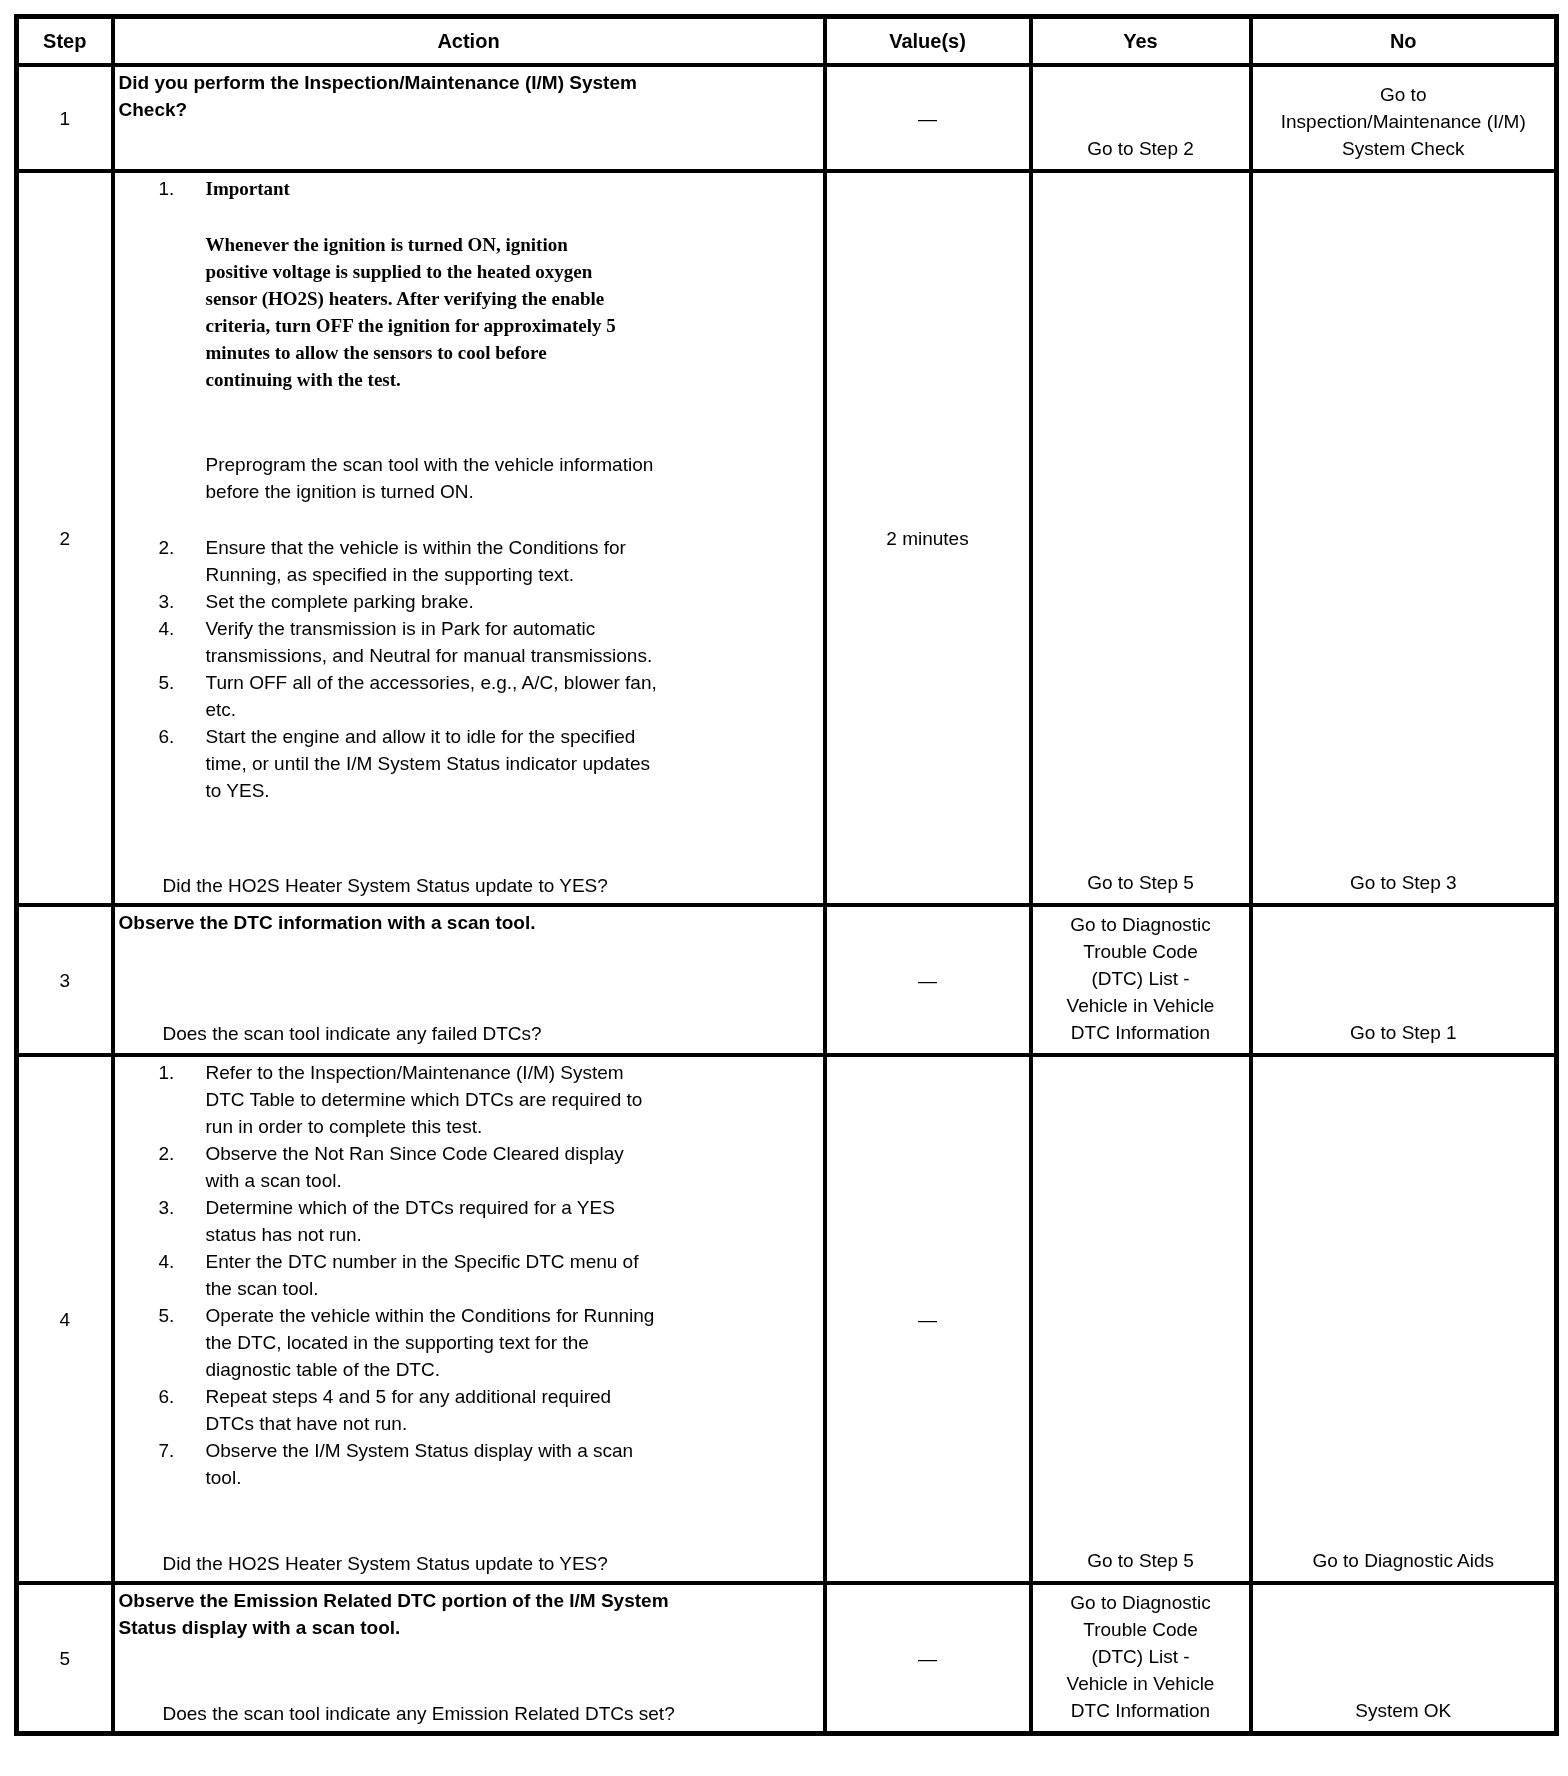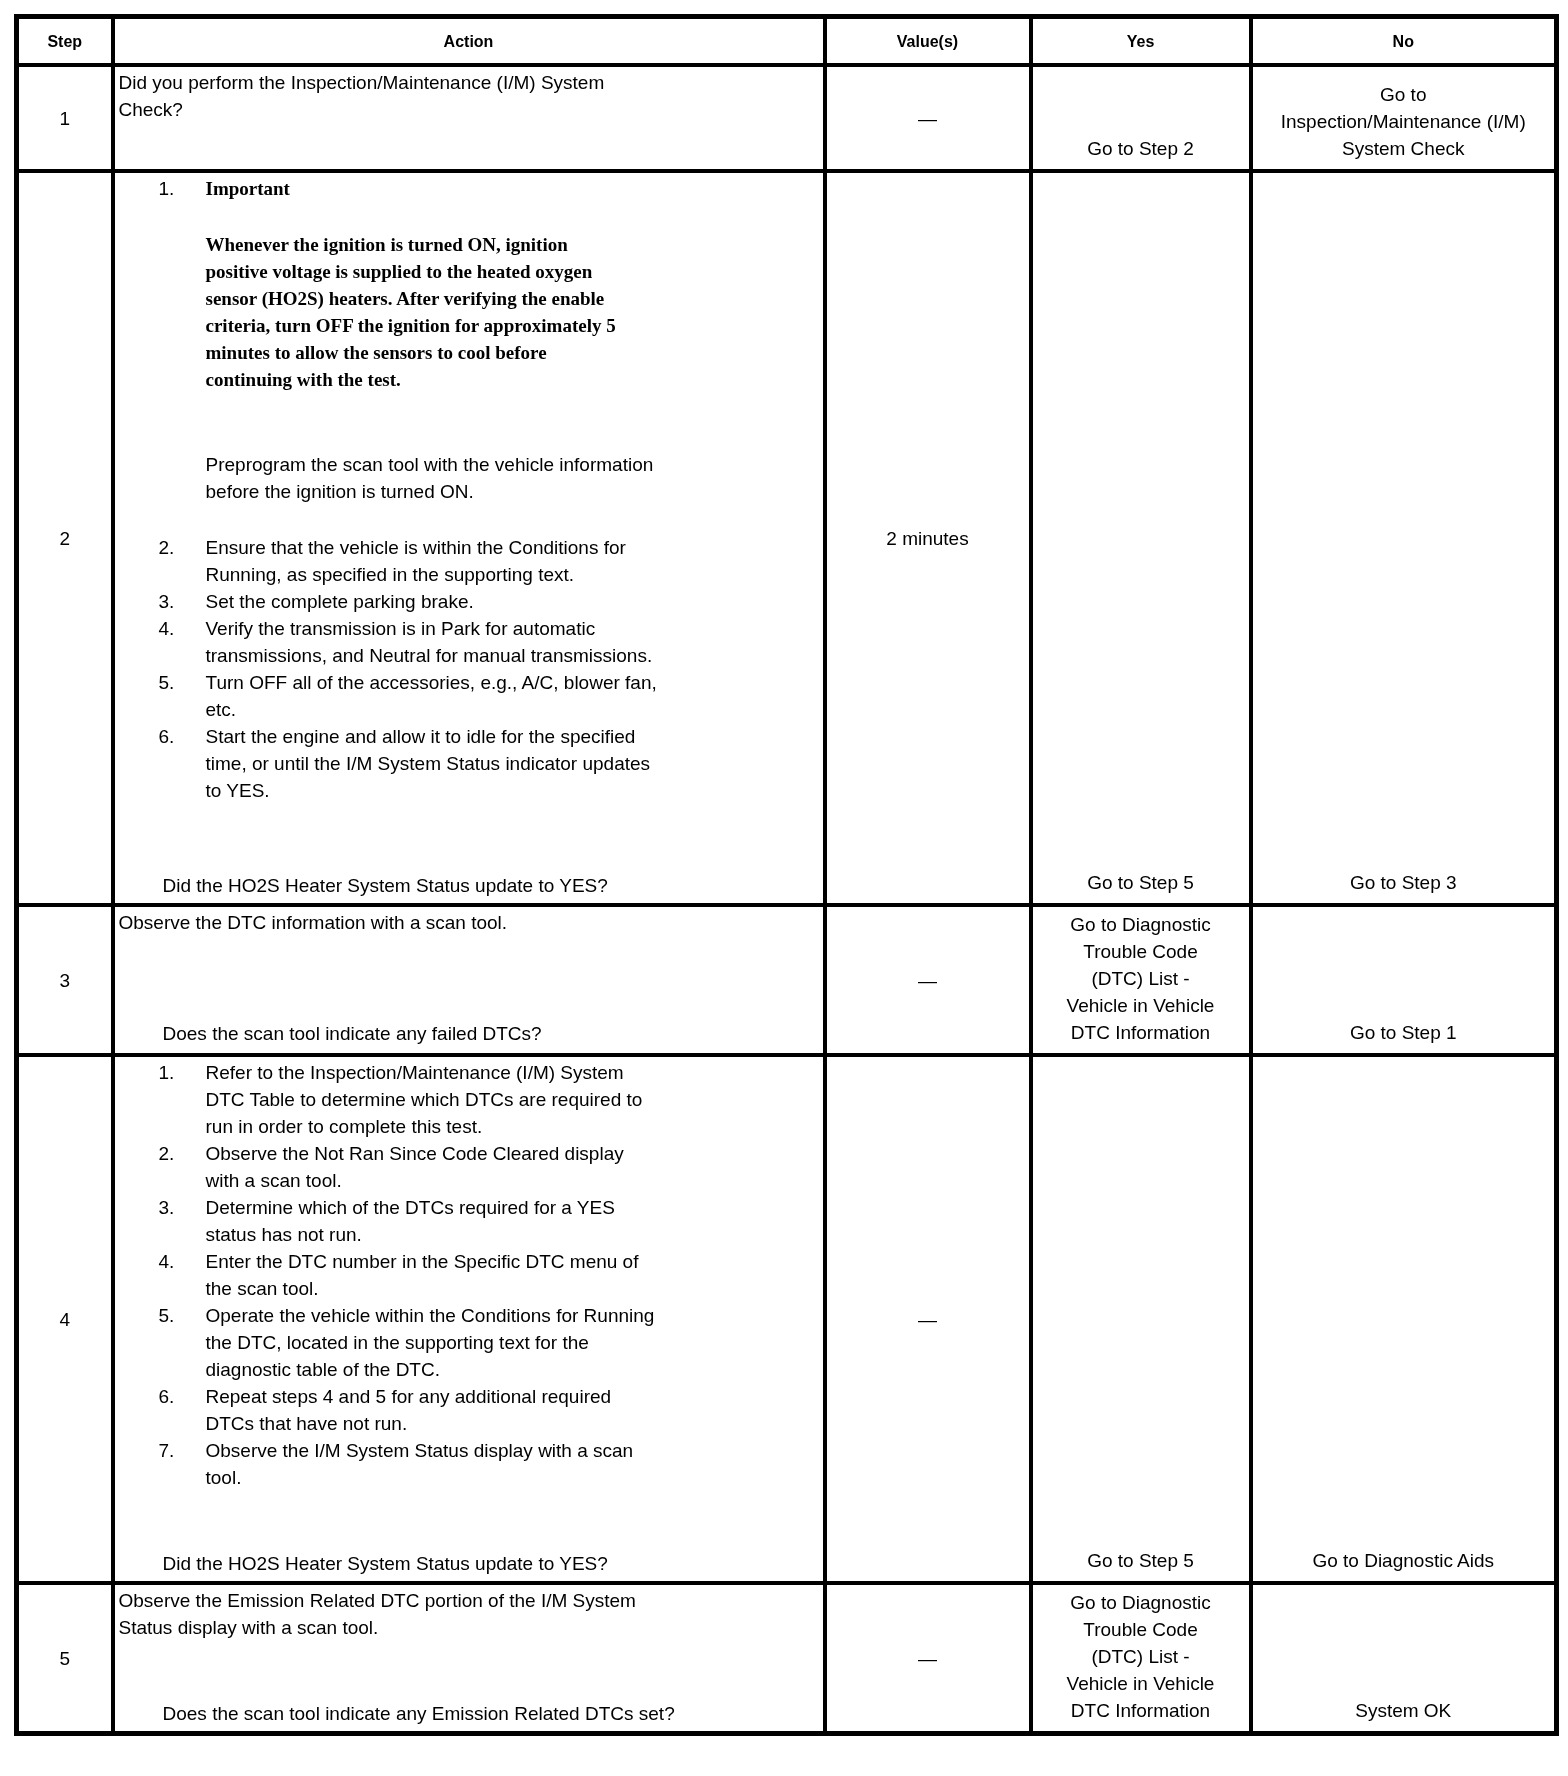--- a/index.html
+++ b/index.html
@@ -7,34 +7,34 @@
   body{width:1568px;}
   table{border-collapse:collapse;table-layout:fixed;width:1540px;
     margin:14px 0 0 14px;border:5px solid #000;}
   col.c-step{width:96px}
   col.c-action{width:712px}
   col.c-value{width:206px}
   col.c-yes{width:220px}
   col.c-no{width:306px}
   th,td{border:4px solid #000;font-size:19px;line-height:27px;
     padding:0;vertical-align:top;overflow:hidden;}
-  th{font-weight:bold;font-size:16px;vertical-align:middle;
+  th{font-weight:bold;font-size:20px;vertical-align:middle;
     height:40px;padding:2px 4px;}
   td.step{ text-align:center;vertical-align:middle;}
   td.value{text-align:center;vertical-align:middle;white-space:pre-line;}
   td.yes,td.no{text-align:center;vertical-align:bottom;white-space:pre-line;
     padding:4px 6px 7px 6px;margin-left:28px;}
   td.action{padding:2px 6px 4px 4px;}
   .action-wrap{display:flex;flex-direction:column;}
   .row-1 .action-wrap{min-height:96px}
   .row-2 .action-wrap{min-height:724px}
   .row-3 .action-wrap{min-height:138px}
   .row-4 .action-wrap{min-height:518px}
   .row-5 .action-wrap{min-height:140px}
-  .para{white-space:pre-line;}
+  .para{white-space:pre-line;font-weight:bold;}
   .list-item{display:flex;padding-left:40px;}
   .list-item .num{flex:none;width:47px;}
   .list-item .txt{flex:1;white-space:pre-line;}
   .list-cont{margin:29px 0 29px 87px;white-space:pre-line;}
   .bold{font-weight:bold;font-family:Liberation Serif, serif;}
   .question{margin-top:auto;padding-top:30px;white-space:pre-line;margin-left:44px;}
 </style>
 </head>
 <body>
 

